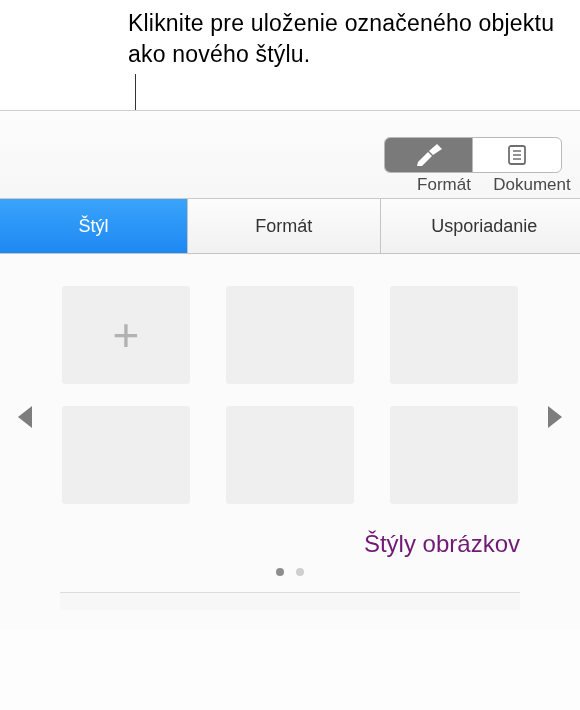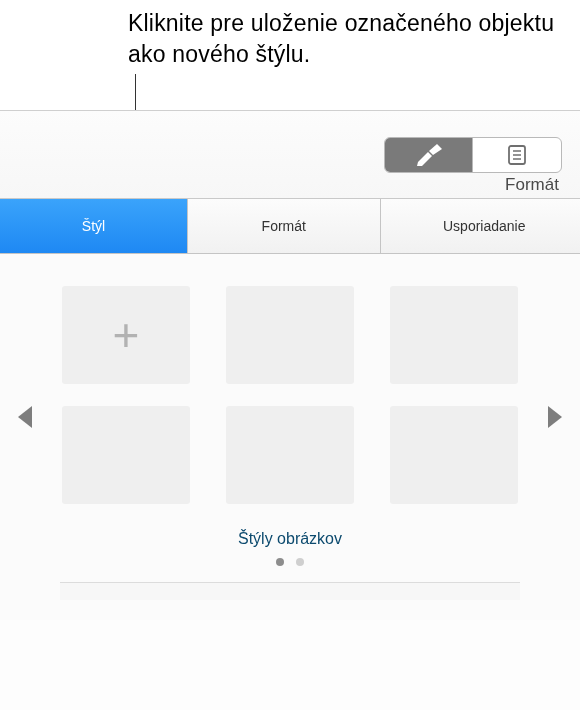--- a/index.html
+++ b/index.html
@@ -87,21 +87,21 @@
     .tabs-row {
       display: flex;
       height: 55px;
       border-bottom: 1px solid #c4c4c4;
     }
     .tab {
       flex: 1;
       display: flex;
       align-items: center;
       justify-content: center;
-      font-size: 14px;
+      font-size: 18px;
       color: #333;
       background: linear-gradient(#fcfcfc, #f1f1f1);
       border-right: 1px solid #c4c4c4;
     }
     .tab:last-child { border-right: none; padding-left: 8px; }
     .tab.active {
       background: linear-gradient(#3aa3fb, #1e88f3);
       color: #fff;
       font-weight: 500;
     }
@@ -145,24 +145,24 @@
     }
     .nav-left {
       left: 18px;
       border-right: 14px solid #7d7d7d;
     }
     .nav-right {
       right: 18px;
       border-left: 14px solid #7d7d7d;
     }
     .styles-caption {
-      text-align: center;
+      text-align: right;
       margin-top: 26px;
-      color: #0c4a6e;
-      font-size: 16px;
+      color: #701a75;
+      font-size: 24px;
     }
     .dots {
       display: flex;
       justify-content: center;
       gap: 12px;
       margin-top: 10px;
     }
     .dot {
       width: 8px;
       height: 8px;
@@ -199,20 +199,21 @@
         <svg width="22" height="22" viewBox="0 0 22 22">
           <rect x="3" y="2" width="16" height="18" rx="2" fill="none" stroke="#6f6f6f" stroke-width="1.8"></rect>
           <line x1="7" y1="7" x2="15" y2="7" stroke="#6f6f6f" stroke-width="1.6"></line>
           <line x1="7" y1="11" x2="15" y2="11" stroke="#6f6f6f" stroke-width="1.6"></line>
           <line x1="7" y1="15" x2="15" y2="15" stroke="#6f6f6f" stroke-width="1.6"></line>
         </svg>
       </div>
     </div>
     <div class="segmented-labels">
       <div>Formát</div>
+      <div>Dokument</div>
     </div>
   </div>
 
   <div class="tabs-row">
     <div class="tab tab-styl active">Štýl</div>
     <div class="tab">Formát</div>
     <div class="tab">Usporiadanie</div>
   </div>
 
   <div class="styles-area">

